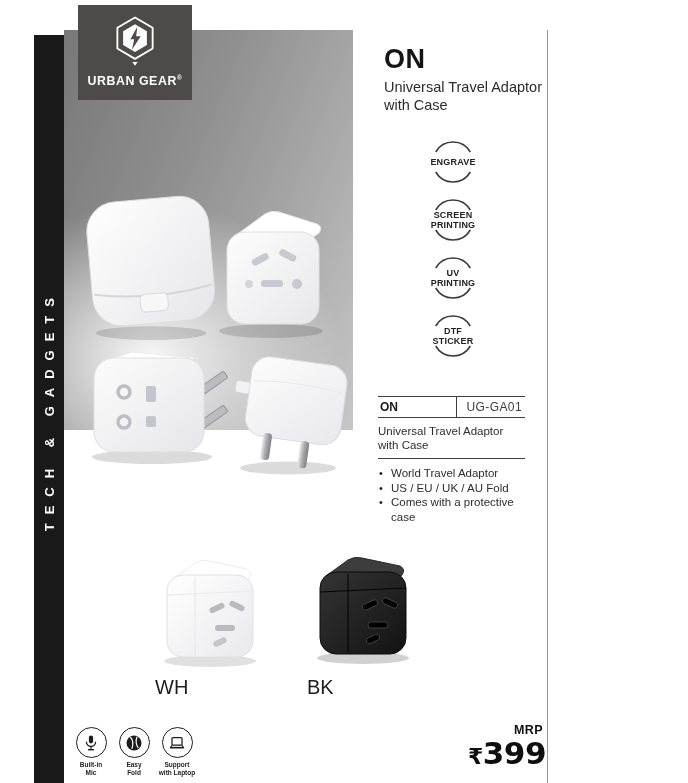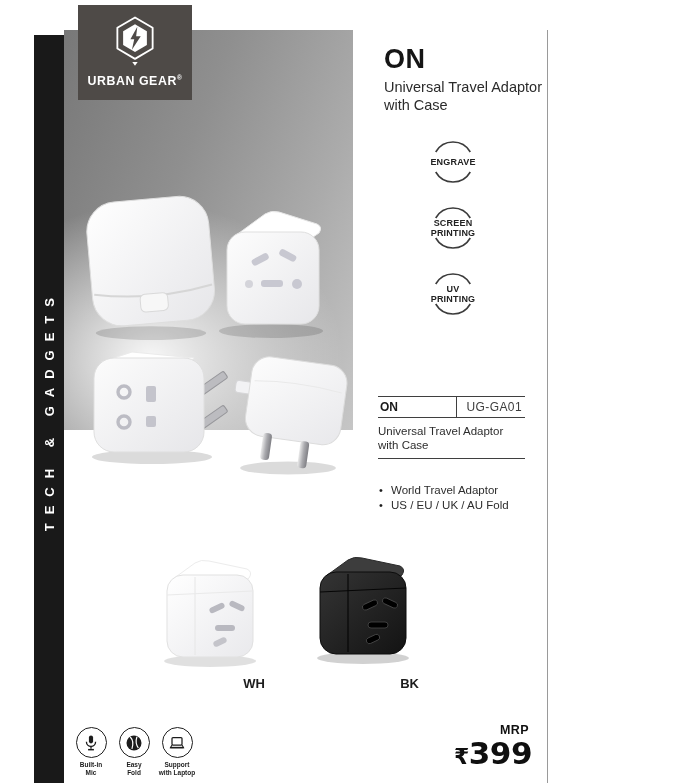--- a/index.html
+++ b/index.html
@@ -23,54 +23,54 @@
   .logo-box svg{margin-top:10px;}
   .brand-name{color:#fff;font-weight:800;font-size:13px;letter-spacing:.6px;margin-top:4px;white-space:nowrap;transform:scaleX(.95);}
   .brand-name sup{font-size:7px;vertical-align:super;}
 
   
   .header{position:absolute;left:384px;top:44px;width:160px;}
   .product-title{font-size:27px;font-weight:800;letter-spacing:.5px;color:#151515;line-height:30px;}
   .product-sub{font-size:14.5px;color:#2b2b2b;line-height:17.5px;margin-top:5px;}
 
   
-  .badges{position:absolute;left:427px;top:138px;width:52px;display:flex;flex-direction:column;gap:18px;align-items:center;}
+  .badges{position:absolute;left:427px;top:138px;width:52px;display:flex;flex-direction:column;gap:10px;align-items:center;}
   .badge{position:relative;width:48px;height:48px;}
   .badge svg{position:absolute;left:0;top:0;}
   .badge .blines{position:absolute;left:-8px;right:-8px;top:0;bottom:0;display:flex;flex-direction:column;
     align-items:center;justify-content:center;font-size:9px;font-weight:700;letter-spacing:.2px;line-height:10.5px;color:#222;text-align:center;}
   .blines div:empty{display:none;}
 
   
   .spec-table{position:absolute;left:378px;top:396px;width:147px;}
   .spec-row{display:flex;align-items:stretch;border-top:1.3px solid #3f3f3f;border-bottom:1.3px solid #3f3f3f;height:20px;}
   .spec-model{width:76px;font-weight:700;font-size:12px;display:flex;align-items:center;padding-left:2px;color:#1a1a1a;}
   .spec-sku{flex:1;border-left:1.3px solid #3f3f3f;display:flex;align-items:center;justify-content:flex-end;
     font-size:12px;color:#3d3d3d;letter-spacing:.4px;padding-right:3px;}
   .spec-desc{margin-top:6px;font-size:11.5px;line-height:14px;color:#2d2d2d;}
   .spec-sep{border:none;border-top:1.3px solid #3f3f3f;margin:6px 0 0 0;}
-  .features{margin-top:24px;}
+  .features{margin-top:7px;}
   .feature-item{position:relative;padding-left:13px;font-size:11.5px;line-height:14.2px;color:#2d2d2d;margin-bottom:.5px;}
   .feature-item::before{content:"•";position:absolute;left:1px;top:0;font-size:11px;color:#1d1d1d;}
   .feature-item div:empty{display:none;}
 
   
-  .variant-label{position:absolute;font-size:13px;font-weight:700;color:#1d1d1d;text-align:right;}
+  .variant-label{position:absolute;font-size:20px;font-weight:400;color:#1d1d1d;text-align:left;}
   .variant-label.wh{left:155px;top:676px;width:110px;}
   .variant-label.bk{left:307px;top:676px;width:112px;}
 
   
   .ph{position:absolute;}
 
   
   .foot-feats{position:absolute;left:72px;top:727px;display:flex;gap:5px;}
   .foot-item{width:38px;display:flex;flex-direction:column;align-items:center;}
   .foot-circle{width:29px;height:29px;border:1.6px solid #1e1e1e;border-radius:50%;display:flex;align-items:center;justify-content:center;background:#fff;}
   .foot-label{margin-top:3px;font-size:6.5px;line-height:8px;text-align:center;color:#1d1d1d;font-weight:700;}
-  .mrp-block{position:absolute;left:428px;top:723px;width:104px;text-align:right;}
+  .mrp-block{position:absolute;left:442px;top:723px;width:104px;text-align:right;}
   .mrp-label{font-size:12.5px;font-weight:800;letter-spacing:.4px;color:#111;padding-right:3px;}
   .price-line{font-size:31px;font-weight:800;color:#0f0f0f;line-height:33px;letter-spacing:-.5px;font-family:"DejaVu Sans","Liberation Sans",sans-serif;}
   .rupee{font-size:22px;font-weight:700;}
 
   
   .v-rule{position:absolute;left:547px;top:30px;width:1.4px;height:753px;background:#9a9a9a;}
 </style>
 </head>
 <body>
 
@@ -124,38 +124,51 @@
     <div class="badge">
       <svg width="48" height="48" viewBox="0 0 48 48">
         <path d="M6.7,14 A20,20 0 0 1 41.3,14" fill="none" stroke="#3c3c3c" stroke-width="1.6"></path>
         <path d="M6.7,34 A20,20 0 0 0 41.3,34" fill="none" stroke="#3c3c3c" stroke-width="1.6"></path>
       </svg>
       <div class="blines">
           <div>UV</div>
           <div>PRINTING</div>
         </div>
     </div>
+    <div class="badge">
+      <svg width="48" height="48" viewBox="0 0 48 48">
+        <path d="M6.7,14 A20,20 0 0 1 41.3,14" fill="none" stroke="#3c3c3c" stroke-width="1.6"></path>
+        <path d="M6.7,34 A20,20 0 0 0 41.3,34" fill="none" stroke="#3c3c3c" stroke-width="1.6"></path>
+      </svg>
+      <div class="blines">
+          <div>DTF</div>
+          <div>STICKER</div>
+        </div>
+    </div>
   </div>
 
   <div class="spec-table">
     <div class="spec-row">
       <div class="spec-model">ON</div>
       <div class="spec-sku">UG-GA01</div>
     </div>
     <div class="spec-desc">
       <div>Universal Travel Adaptor</div>
       <div>with Case</div>
     </div>
     <hr class="spec-sep">
     <div class="features">
       <div class="feature-item">
         <div>World Travel Adaptor</div>
       </div>
       <div class="feature-item">
         <div>US / EU / UK / AU Fold</div>
+      </div>
+      <div class="feature-item">
+        <div>Comes with a protective case</div>
       </div>
     </div>
   </div>
 
   <svg class="ph" style="left:82px;top:190px;" width="138" height="155" viewBox="0 0 140 155">
     <defs>
       <linearGradient id="gcase" x1="0" y1="0" x2="1" y2="1">
         <stop offset="0" stop-color="#ffffff"></stop>
           <stop offset="1" stop-color="#e6e6e9"></stop>
       </linearGradient>

